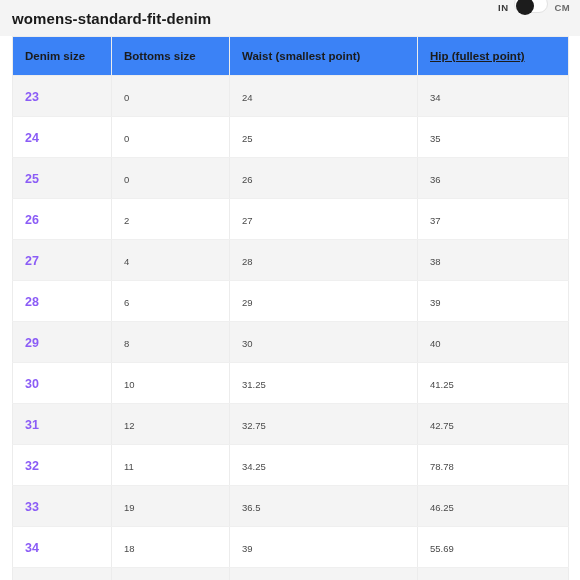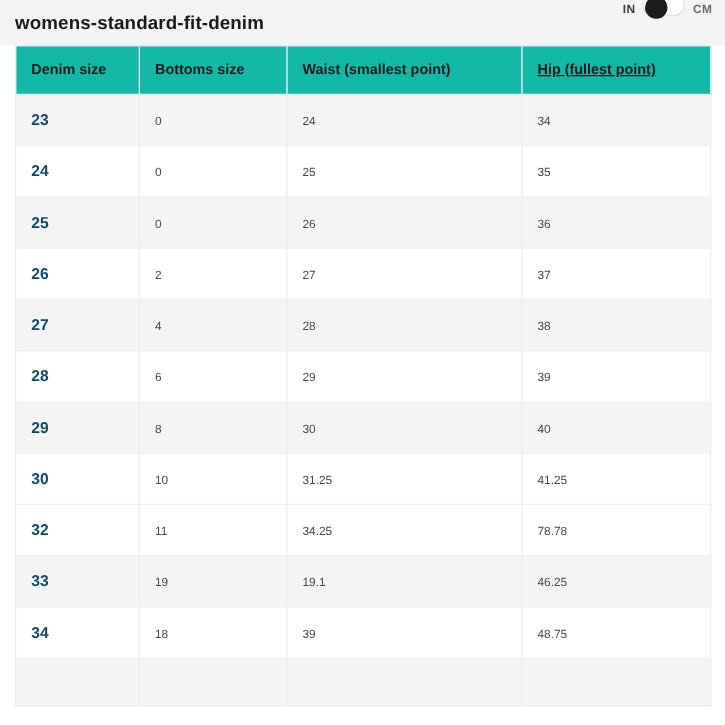--- a/index.html
+++ b/index.html
@@ -88,21 +88,21 @@
   table.size-table col.c2 { width: 118px; }
   table.size-table col.c3 { width: 188px; }
   table.size-table col.c4 { width: 151px; }
 
   table.size-table th {
     text-align: left;
     font-size: 11.5px;
     font-weight: 700;
     color: #1b1b1b;
     padding: 13px 0 13px 12px;
-    background: #14b8a6;
+    background: #3b82f6;
     border-right: 1px solid #ececec;
     border-bottom: 1px solid #ececec;
     white-space: nowrap;
     box-sizing: border-box;
   }
   table.size-table th:last-child { border-right: none; text-decoration: underline; }
 
   table.size-table td {
     padding: 11px 0 11px 12px;
     border-right: 1px solid #ececec;
@@ -113,21 +113,21 @@
   }
   table.size-table td:last-child { border-right: none; }
   table.size-table tr:last-child td { border-bottom: none; }
 
   table.size-table tbody tr.odd td { background: #f4f4f4; }
   table.size-table tbody tr.even td { background: #ffffff; }
 
   .cell-size {
     font-size: 12.5px;
     font-weight: 700;
-    color: #0c4a6e;
+    color: #8b5cf6;
   }
   .cell-val {
     font-size: 9.5px;
     font-weight: 400;
     color: #4a4a4a;
   }
 </style>
 </head>
 <body>
 
@@ -201,37 +201,43 @@
           <td><span class="cell-val">8</span></td>
           <td><span class="cell-val">30</span></td>
           <td><span class="cell-val">40</span></td>
         </tr>
         <tr class="even">
           <td><span class="cell-size">30</span></td>
           <td><span class="cell-val">10</span></td>
           <td><span class="cell-val">31.25</span></td>
           <td><span class="cell-val">41.25</span></td>
         </tr>
+        <tr class="odd">
+          <td><span class="cell-size">31</span></td>
+          <td><span class="cell-val">12</span></td>
+          <td><span class="cell-val">32.75</span></td>
+          <td><span class="cell-val">42.75</span></td>
+        </tr>
         <tr class="even">
           <td><span class="cell-size">32</span></td>
           <td><span class="cell-val">11</span></td>
           <td><span class="cell-val">34.25</span></td>
           <td><span class="cell-val">78.78</span></td>
         </tr>
         <tr class="odd">
           <td><span class="cell-size">33</span></td>
           <td><span class="cell-val">19</span></td>
-          <td><span class="cell-val">19.1</span></td>
+          <td><span class="cell-val">36.5</span></td>
           <td><span class="cell-val">46.25</span></td>
         </tr>
         <tr class="even">
           <td><span class="cell-size">34</span></td>
           <td><span class="cell-val">18</span></td>
           <td><span class="cell-val">39</span></td>
-          <td><span class="cell-val">48.75</span></td>
+          <td><span class="cell-val">55.69</span></td>
         </tr>
         <tr class="odd">
           <td></td>
           <td></td>
           <td></td>
           <td></td>
         </tr>
       </tbody>
   </table>
 </div>

